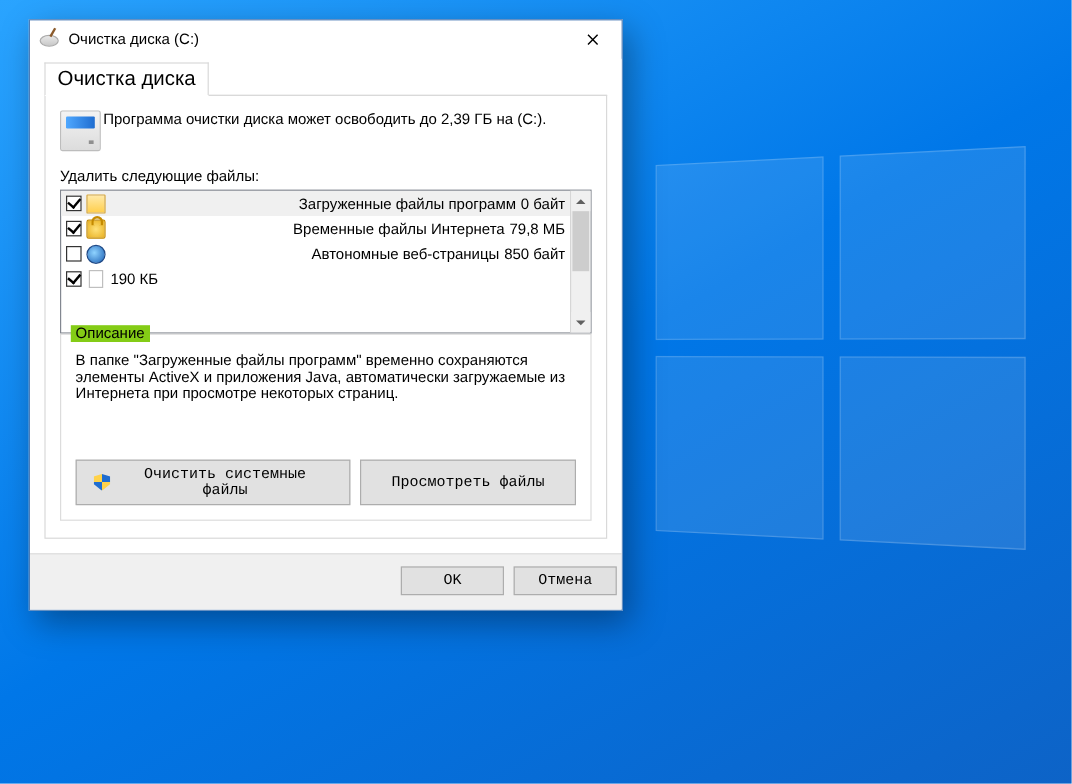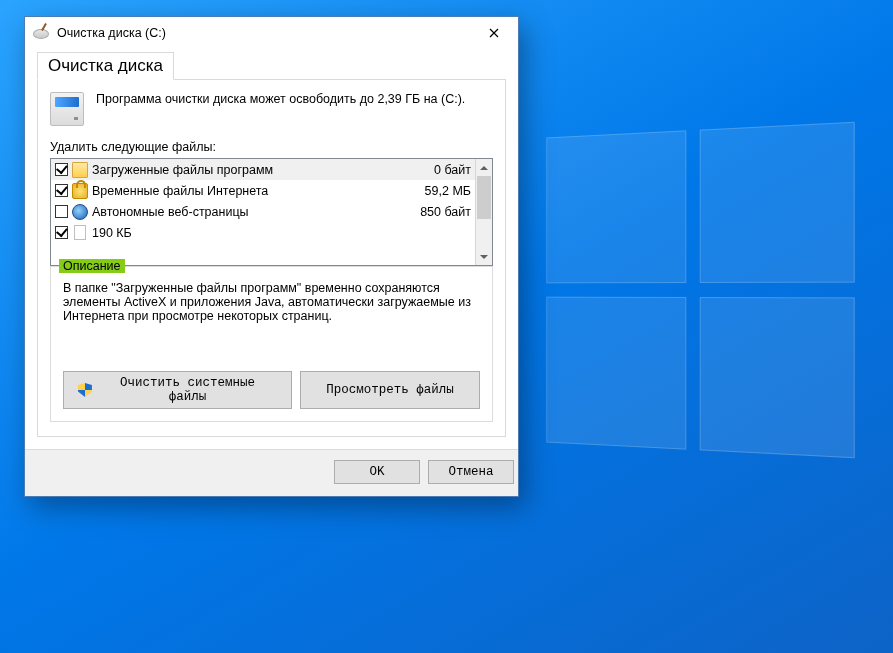--- a/index.html
+++ b/index.html
@@ -89,21 +89,21 @@
     background:#fff;
     padding:3px 10px 3px 10px;
     font-size:17px;
   }
   .tab-panel {
     border:1px solid #d9d9d9;
     padding: 12px 12px 14px 12px;
   }
   .intro {
     display:flex;
-    gap:12px;
+    gap:2px;
     margin-bottom: 14px;
   }
   .drive-icon {
     width:34px;height:34px;flex-shrink:0;
     background:linear-gradient(#f3f3f3,#dcdcdc);
     border:1px solid #bdbdbd;
     border-radius:2px;
     position:relative;
   }
   .drive-icon::before{
@@ -113,21 +113,22 @@
   }
   .drive-icon::after{
     content:""; position:absolute; bottom:5px;right:5px;width:4px;height:3px;
     background:#8f8f8f;
   }
   .section-label { margin: 0 0 4px 0; }
   
   .file-list-wrap{
     border:1px solid #828790;
     display:flex;
-    height: 108px;
+    height: 120px;
+    text-align: right;
   }
   .file-list{
     flex:1; overflow:hidden;
   }
   .file-row{
     display:flex;align-items:center;
     height:21px;
     padding-left:4px;
     gap:4px;
   }
@@ -238,21 +239,21 @@
             <div class="file-row sel">
               <span class="chk checked"></span>
               <span class="row-icon ic-folder"></span>
               <span class="row-label">Загруженные файлы программ</span>
               <span class="row-size">0 байт</span>
             </div>
             <div class="file-row">
               <span class="chk checked"></span>
               <span class="row-icon ic-lock"></span>
               <span class="row-label">Временные файлы Интернета</span>
-              <span class="row-size">59,2 МБ</span>
+              <span class="row-size">79,8 МБ</span>
             </div>
             <div class="file-row">
               <span class="chk"></span>
               <span class="row-icon ic-globe"></span>
               <span class="row-label">Автономные веб-страницы</span>
               <span class="row-size">850 байт</span>
             </div>
             <div class="file-row">
               <span class="chk checked"></span>
               <span class="row-icon ic-file"></span>

